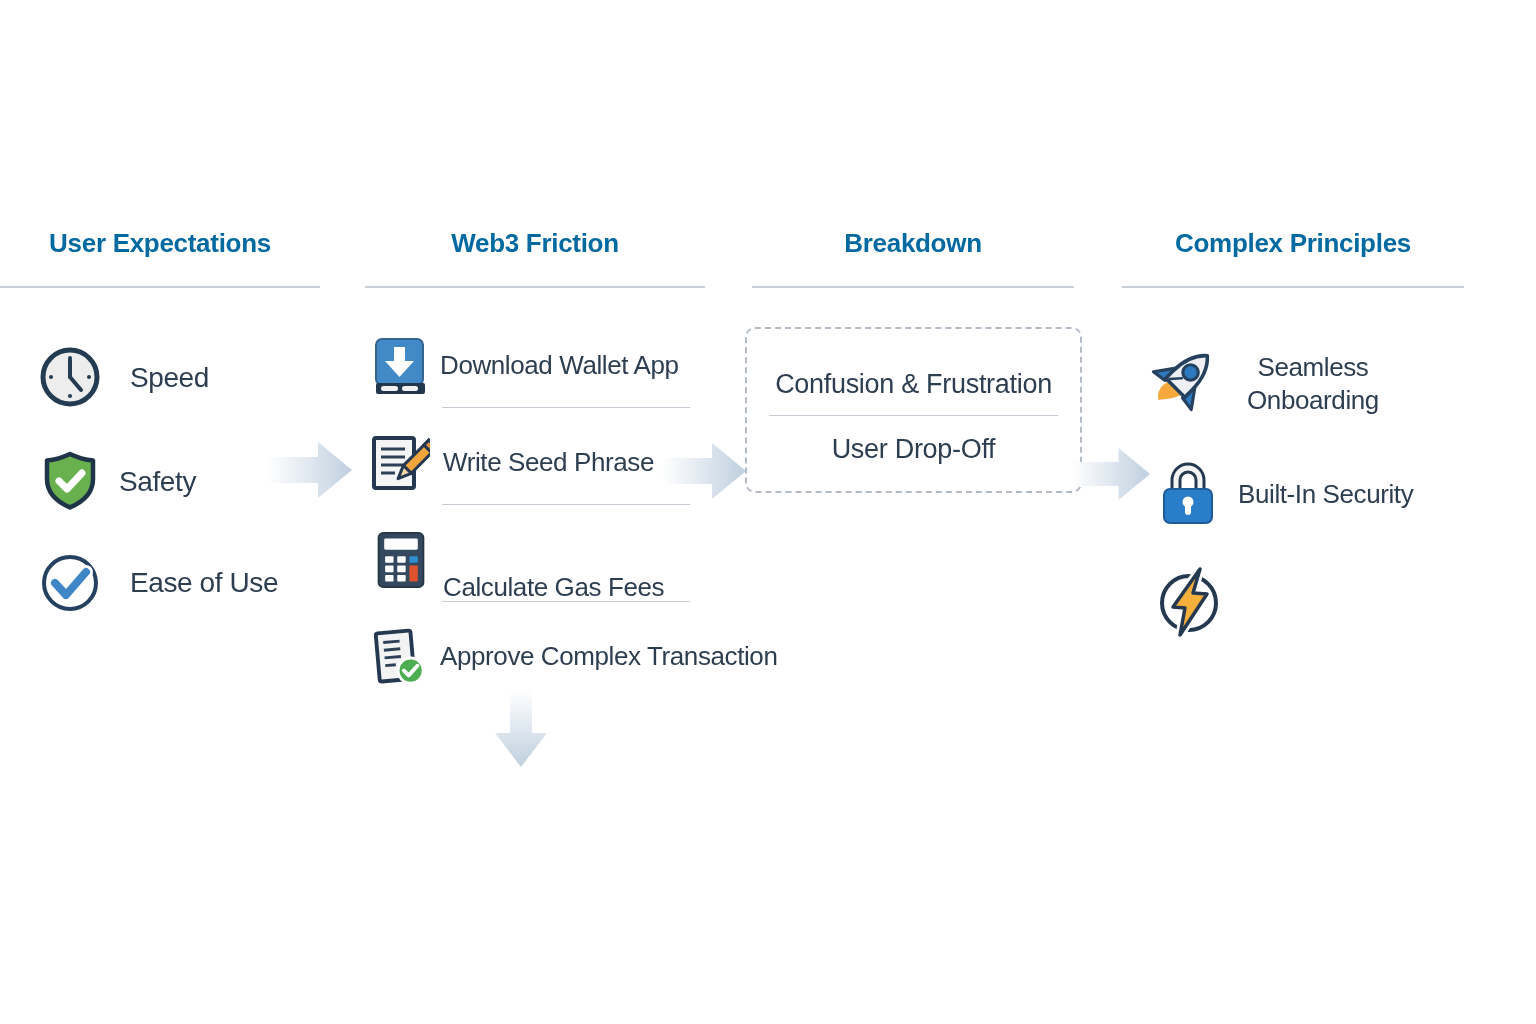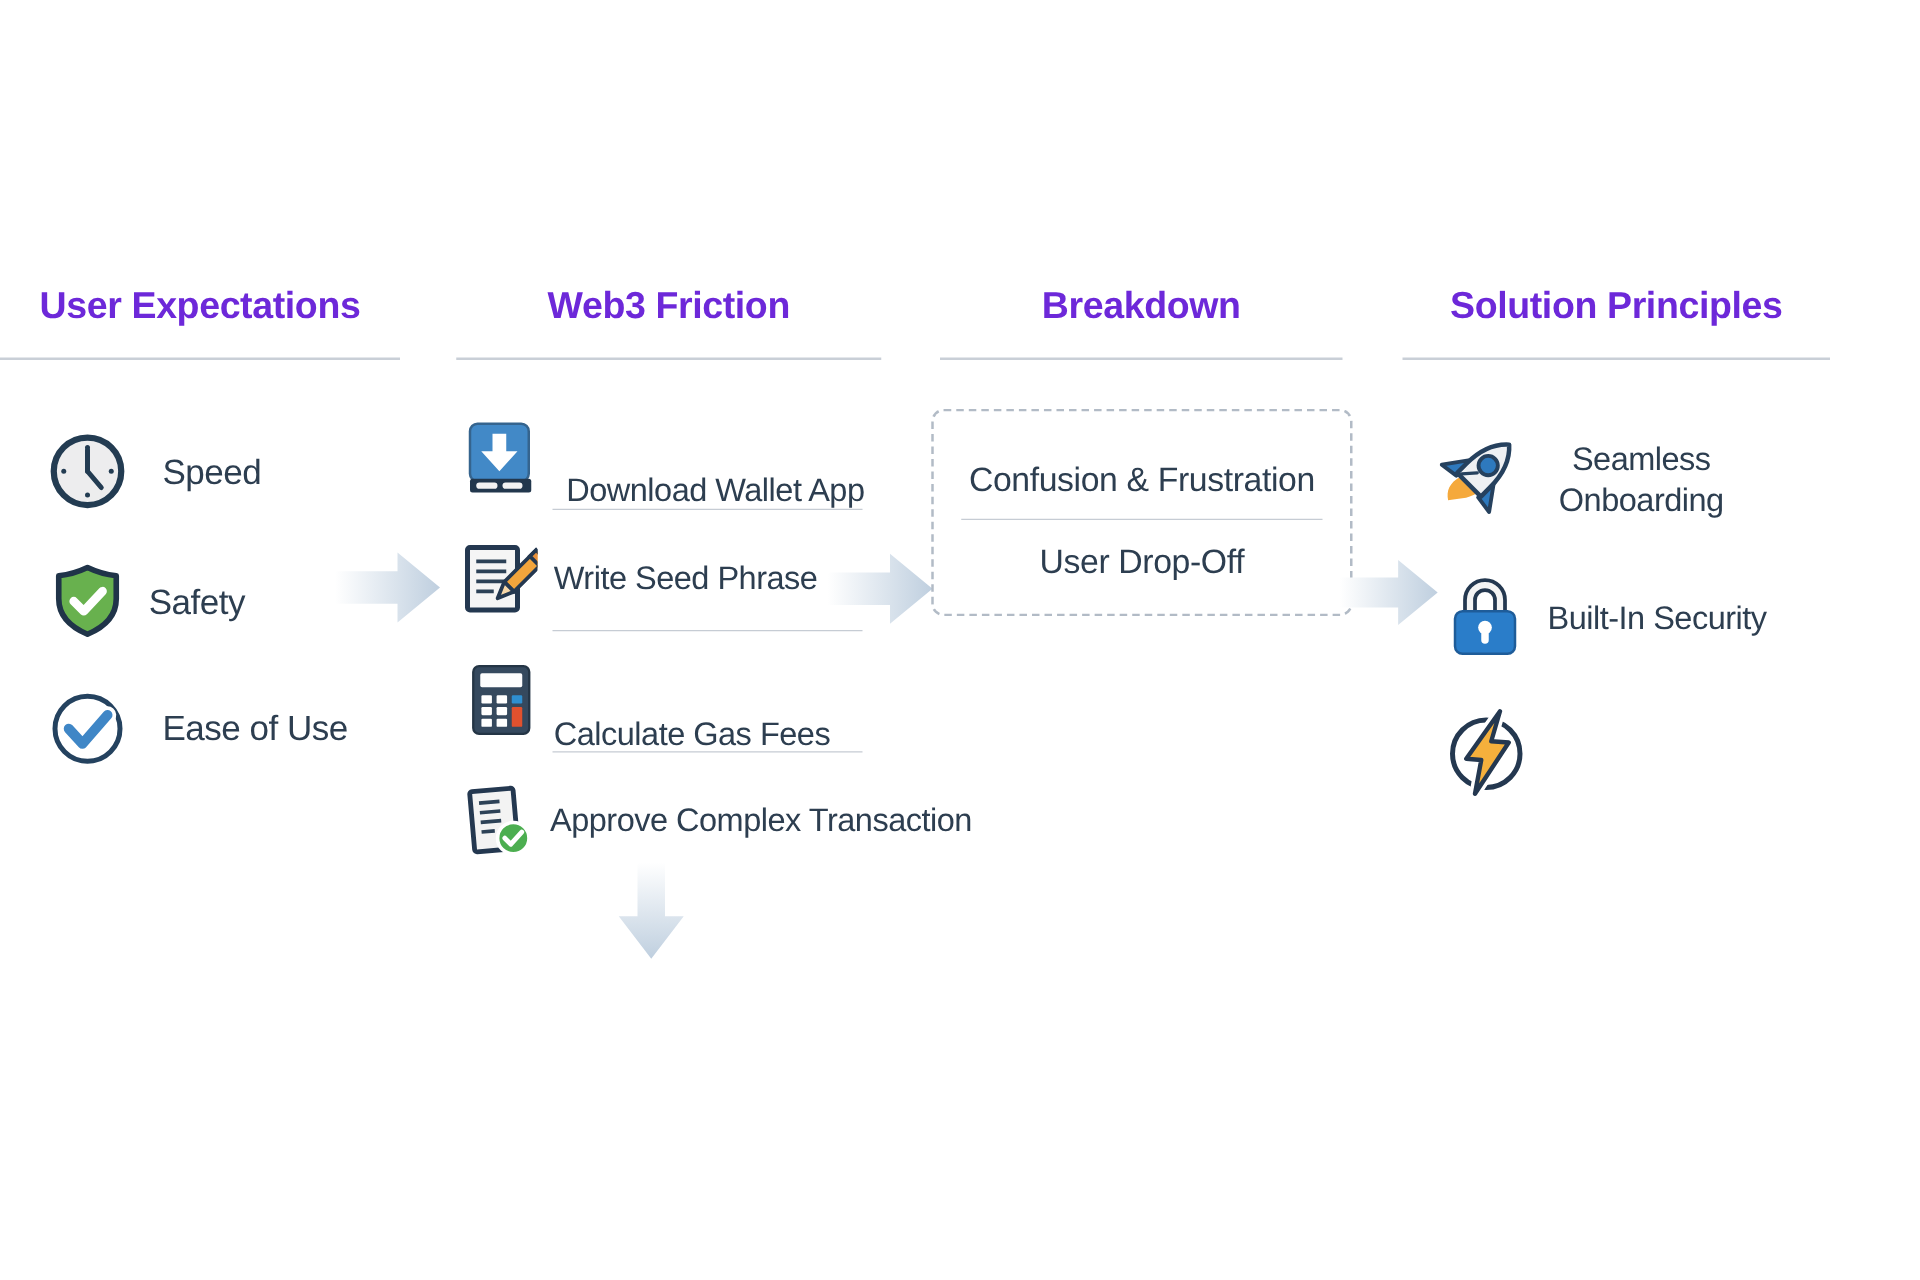--- a/index.html
+++ b/index.html
@@ -1,19 +1,19 @@
 <!DOCTYPE html>
 <html><head>
 <meta charset="utf-8">
 <style>
   html,body{margin:0;padding:0;background:#fff;}
   .stage{position:relative;width:1536px;height:1024px;background:#ffffff;overflow:hidden;
          font-family:"Liberation Sans", sans-serif;color:#2d3e50;}
   .abs{position:absolute;}
-  .col-title{font-size:30px;font-weight:700;text-align:center;letter-spacing:-0.3px;color:#6d28d9;}
+  .col-title{font-size:26px;font-weight:700;text-align:center;letter-spacing:-0.3px;color:#0369a1;}
   .col-line{height:2px;background:#c9cfd7;}
   .item-label{font-size:26px;letter-spacing:-0.4px;color:#2d3e50;white-space:nowrap;}
   .item-label.wrap{white-space:normal;line-height:33px;}
   .row-sep{height:1px;background:#c6ccd4;}
   .dashed-box{border:2px dashed #b2bbc6;border-radius:10px;background:#ffffff;}
   .box-text{font-size:27px;letter-spacing:-0.3px;text-align:center;color:#2d3e50;}
   svg{display:block;}
 </style>
 </head>
 <body>
@@ -35,21 +35,21 @@
 
   <div class="abs col-title" style="left:0;top:228;width:320px;top:228px;">User Expectations</div>
   <div class="abs col-line" style="left:0;top:286px;width:320px;"></div>
 
   <div class="abs col-title" style="left:365px;top:228px;width:340px;">Web3 Friction</div>
   <div class="abs col-line" style="left:365px;top:286px;width:340px;"></div>
 
   <div class="abs col-title" style="left:752px;top:228px;width:322px;">Breakdown</div>
   <div class="abs col-line" style="left:752px;top:286px;width:322px;"></div>
 
-  <div class="abs col-title" style="left:1122px;top:228px;width:342px;">Solution Principles</div>
+  <div class="abs col-title" style="left:1122px;top:228px;width:342px;">Complex Principles</div>
   <div class="abs col-line" style="left:1122px;top:286px;width:342px;"></div>
 
   <div class="abs" style="left:38px;top:345px;">
     <svg width="64" height="64" viewBox="0 0 64 64">
       <circle cx="32" cy="32" r="27" fill="#ededee" stroke="#233c52" stroke-width="5"></circle>
       <circle cx="51" cy="32" r="2" fill="#233c52"></circle>
         <circle cx="13" cy="32" r="2" fill="#233c52"></circle>
       <circle cx="32" cy="51" r="2" fill="#233c52"></circle>
         <circle cx="32" cy="13" r="2" fill="#233c52"></circle>
       <path d="M32 32V15" stroke="#233c52" stroke-width="4" stroke-linecap="round"></path>
@@ -83,21 +83,21 @@
 
   <div class="abs" style="left:372px;top:337px;">
     <svg width="56" height="60" viewBox="0 0 56 60">
       <rect x="4" y="2" width="47" height="46" rx="6" fill="#4289c7" stroke="#35648e" stroke-width="2"></rect>
       <path d="M22 10h11v14h9L27.5 40 13 24h9z" fill="#ffffff"></path>
       <rect x="4" y="46" width="49" height="11" rx="2" fill="#22374d"></rect>
       <rect x="9" y="49" width="17" height="5" rx="2.5" fill="#f2f2f2"></rect>
       <rect x="30" y="49" width="16" height="5" rx="2.5" fill="#f2f2f2"></rect>
     </svg>
   </div>
-  <div class="abs item-label" style="left:453px;top:350px;height:30px;line-height:30px;margin-top:27px;">Download Wallet App</div>
+  <div class="abs item-label" style="left:440px;top:350px;height:30px;line-height:30px;">Download Wallet App</div>
   <div class="abs row-sep" style="left:442px;top:407px;width:248px;"></div>
 
   <div class="abs" style="left:370px;top:434px;">
     <svg width="60" height="60" viewBox="0 0 60 60">
       <rect x="4" y="4" width="40" height="50" rx="2" fill="#f5f5f5" stroke="#243850" stroke-width="4"></rect>
       <path d="M11 15h24M11 23h24M11 31h24M11 39h14" stroke="#2d4257" stroke-width="3"></path>
       <g transform="rotate(45 44 28)">
         <rect x="39" y="2" width="11" height="36" fill="#f2a53c" stroke="#243850" stroke-width="3"></rect>
         <rect x="39" y="2" width="11" height="7" fill="#e8913c" stroke="#243850" stroke-width="3"></rect>
         <path d="M39 38h11l-5.5 13z" fill="#f6d7a8" stroke="#243850" stroke-width="3" stroke-linejoin="round"></path>

